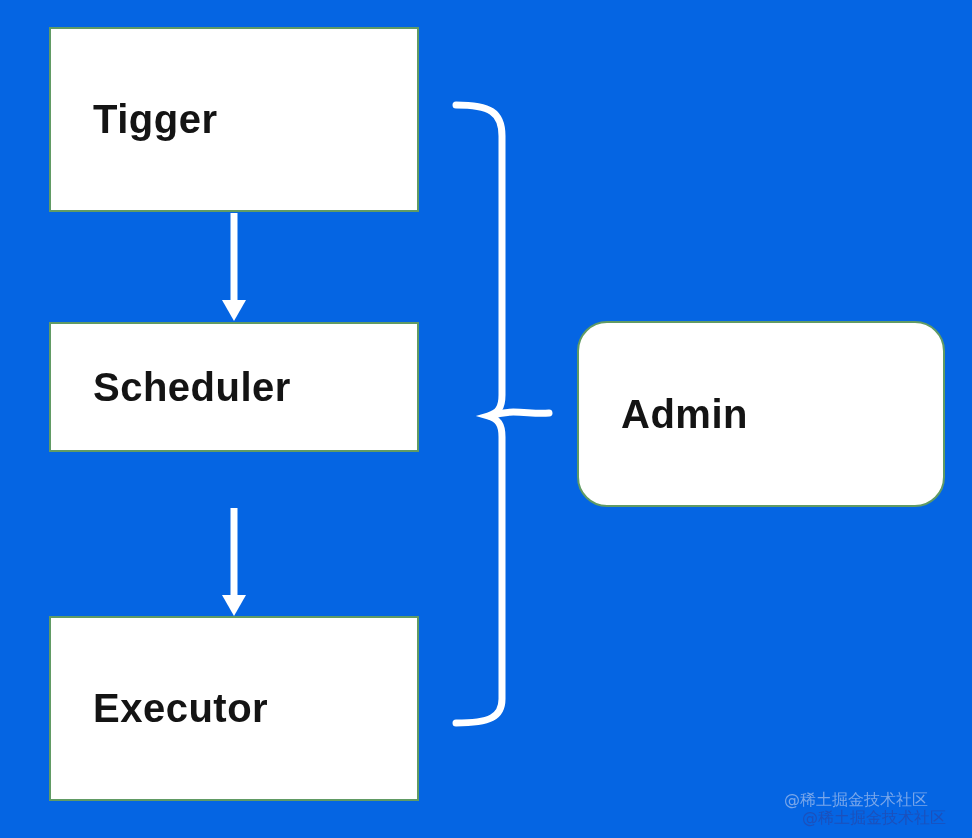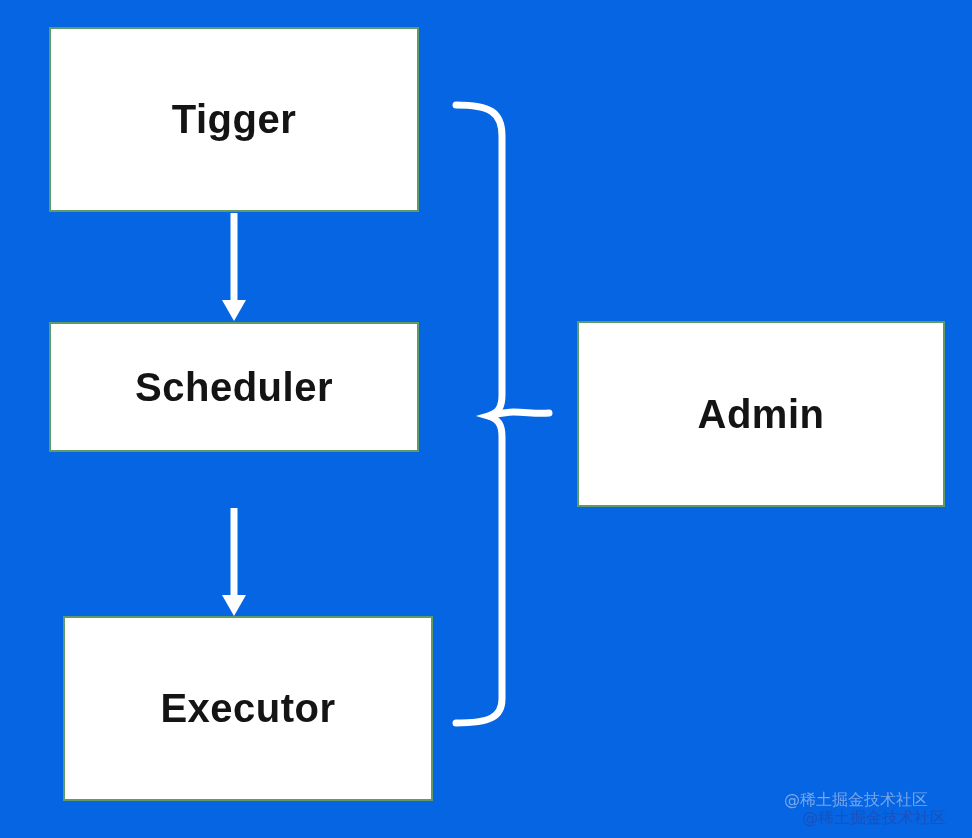--- a/index.html
+++ b/index.html
@@ -15,32 +15,32 @@
     overflow: hidden;
     font-family: "Liberation Sans", "DejaVu Sans", sans-serif;
   }
   .node {
     position: absolute;
     background: #ffffff;
     border: 2px solid #619b64;
     box-sizing: border-box;
     display: flex;
     align-items: center;
-    justify-content: center;
+    padding-left: 42px;
   }
   .node-label {
     font-size: 40px;
     font-weight: bold;
     color: #141414;
     letter-spacing: 0.5px;
   }
   .node-tigger    { left: 49px;  top: 27px;  width: 370px; height: 185px; }
   .node-scheduler { left: 49px;  top: 322px; width: 370px; height: 130px; }
-  .node-executor  { left: 49px;  top: 616px; width: 370px; height: 185px; margin-left: 14px; }
-  .node-admin     { left: 577px; top: 321px; width: 368px; height: 186px; }
+  .node-executor  { left: 49px;  top: 616px; width: 370px; height: 185px; }
+  .node-admin     { left: 577px; top: 321px; width: 368px; height: 186px; border-radius: 30px; }
 
   .connector-layer {
     position: absolute;
     left: 0;
     top: 0;
     width: 972px;
     height: 838px;
     pointer-events: none;
   }
 

